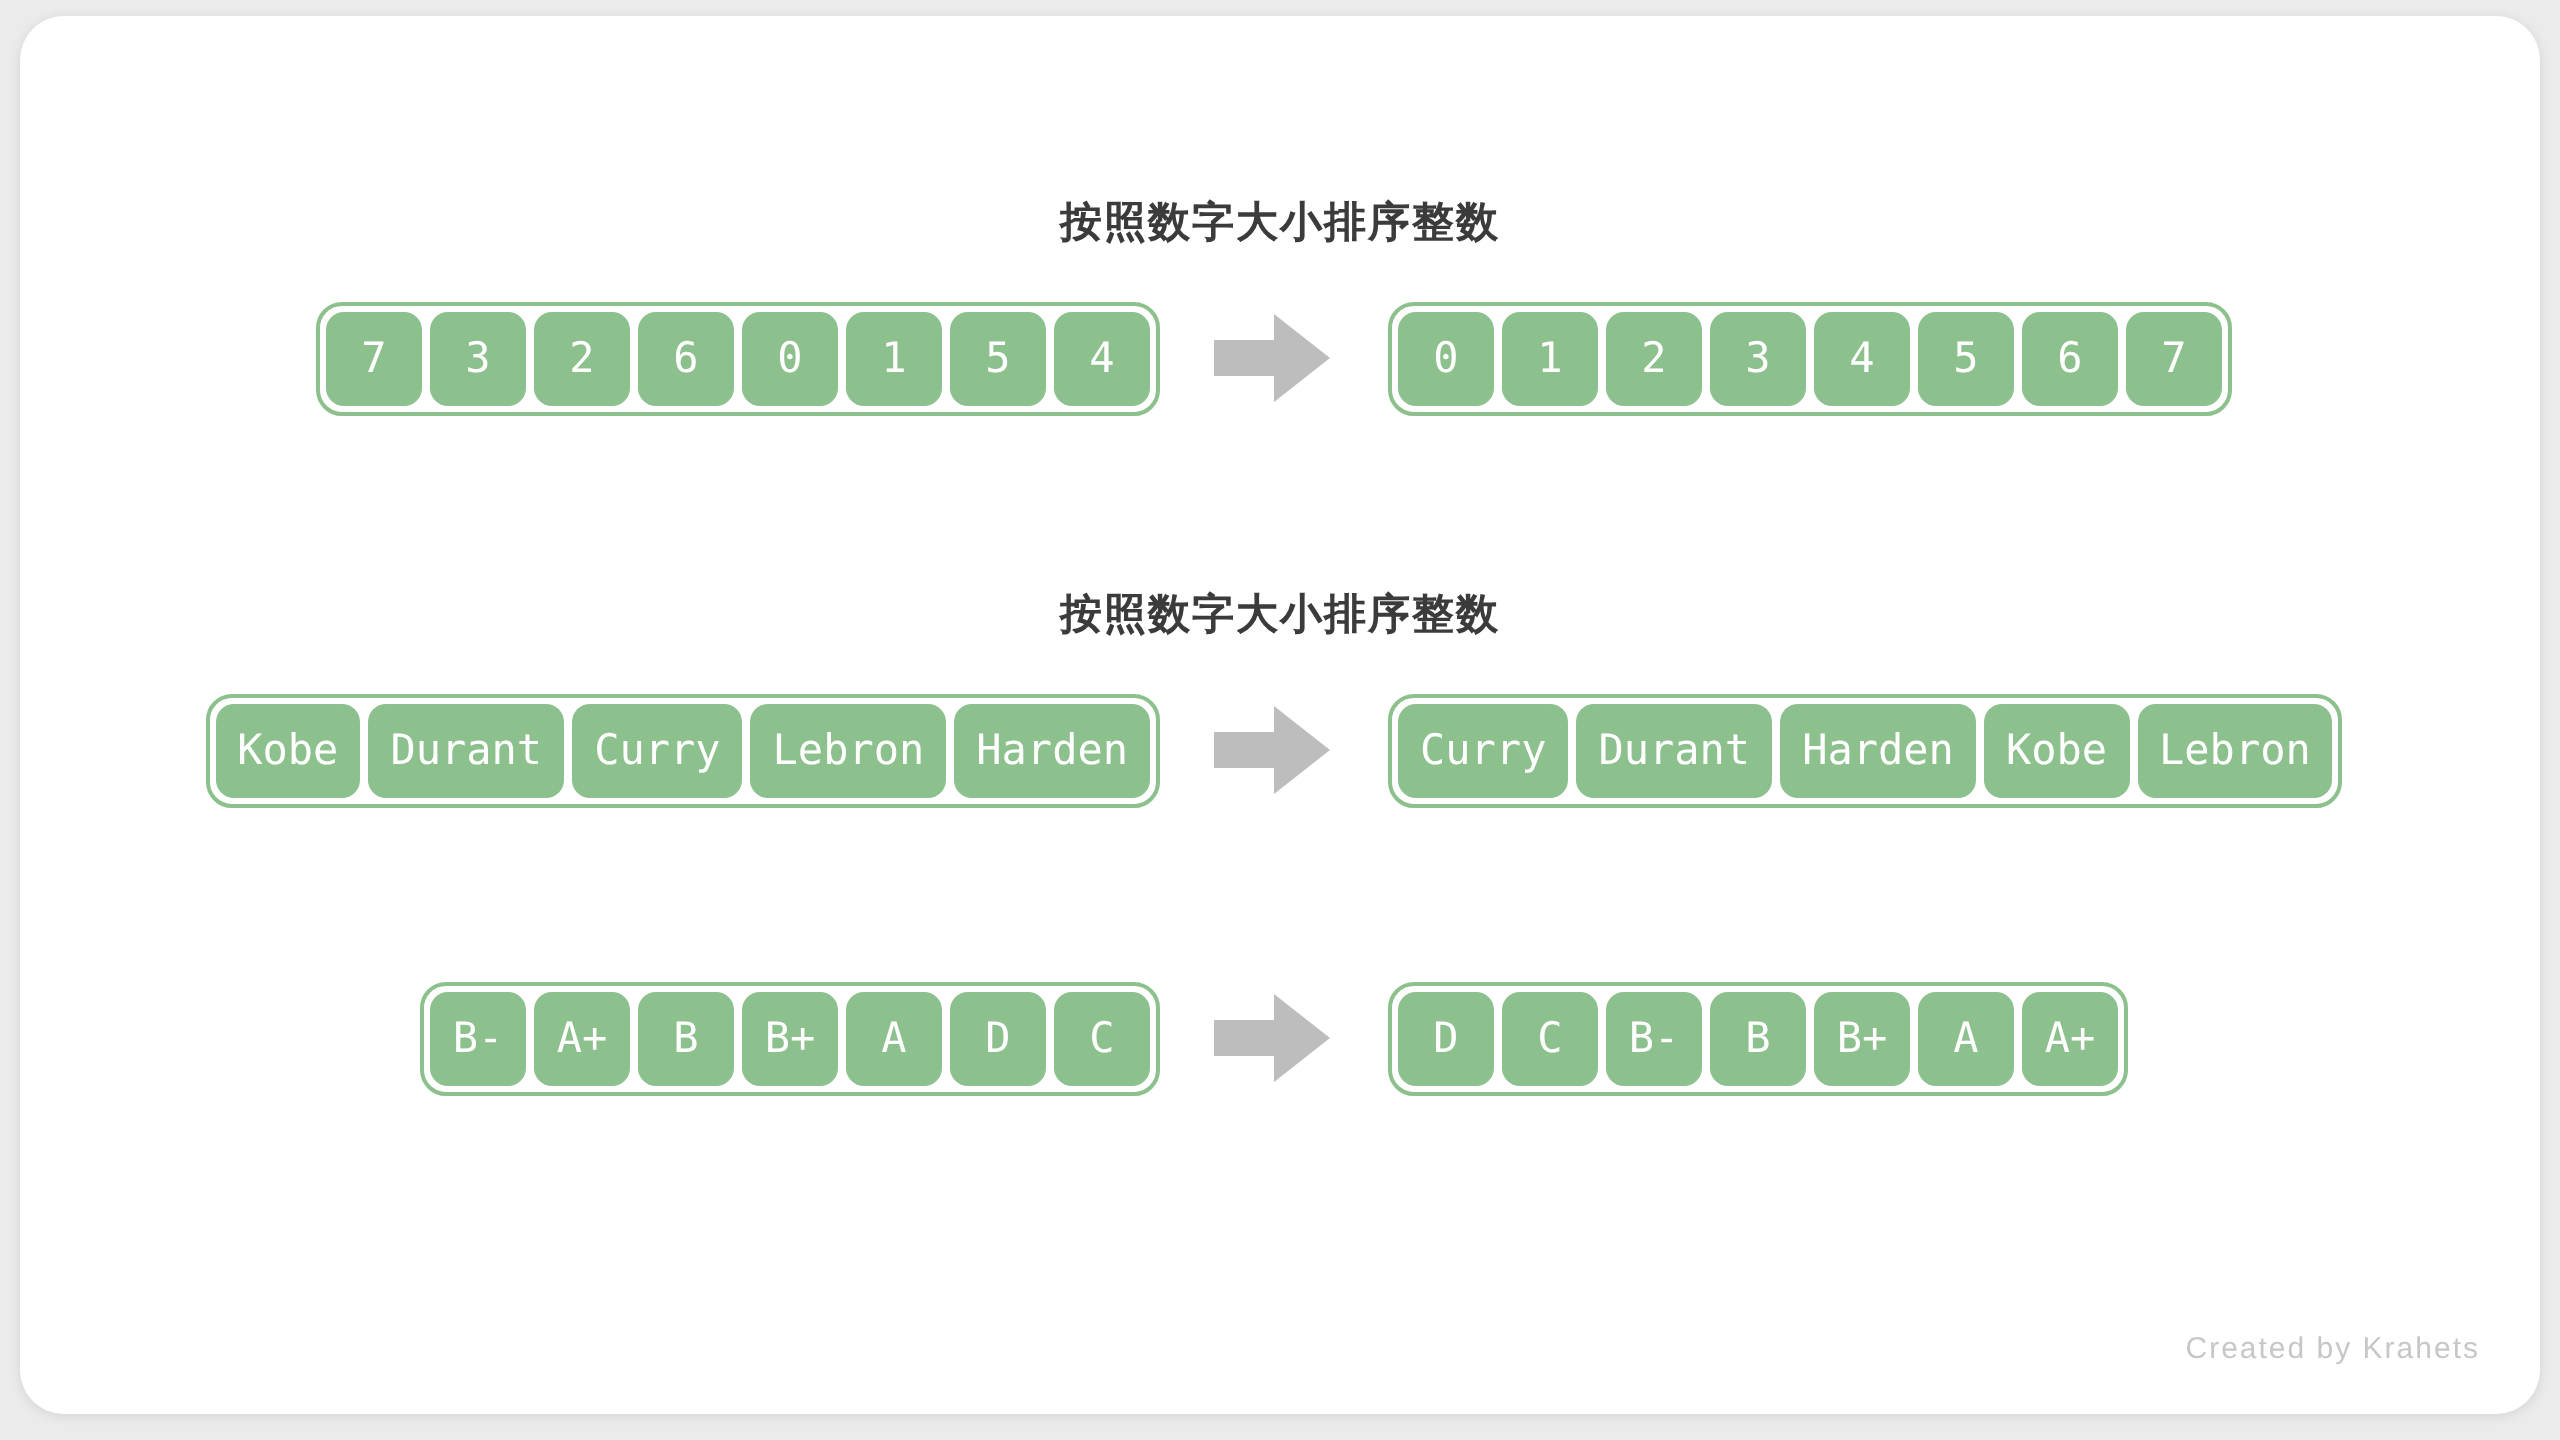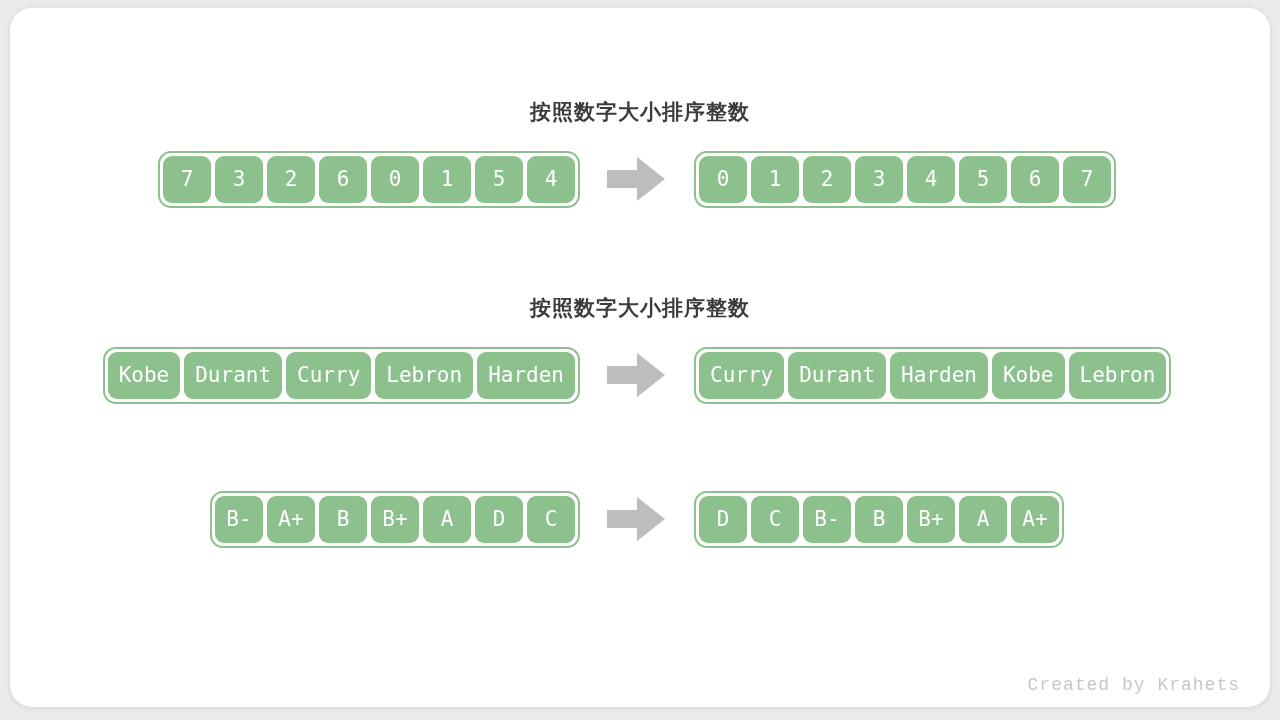--- a/index.html
+++ b/index.html
@@ -68,23 +68,23 @@
     background: var(--green, #8cc08c);
     border-radius: 9px;
     color: var(--box_text, #ffffff);
     font-family: "DejaVu Sans Mono", monospace;
     font-size: 21px;
     white-space: nowrap;
   }
   .watermark {
     position: absolute;
     right: 30px;
-    bottom: 12px;
-    font-family: Liberation Mono, monospace;
-    font-size: 18px;
+    bottom: 24px;
+    font-family: Liberation Sans, sans-serif;
+    font-size: 15px;
     letter-spacing: 1px;
     color: var(--watermark_text, #c7c7c7);
   }
 </style>
 </head>
 <body>
 
 <div class="viewport">
   <div class="card">
     <div class="rows" id="rows">

